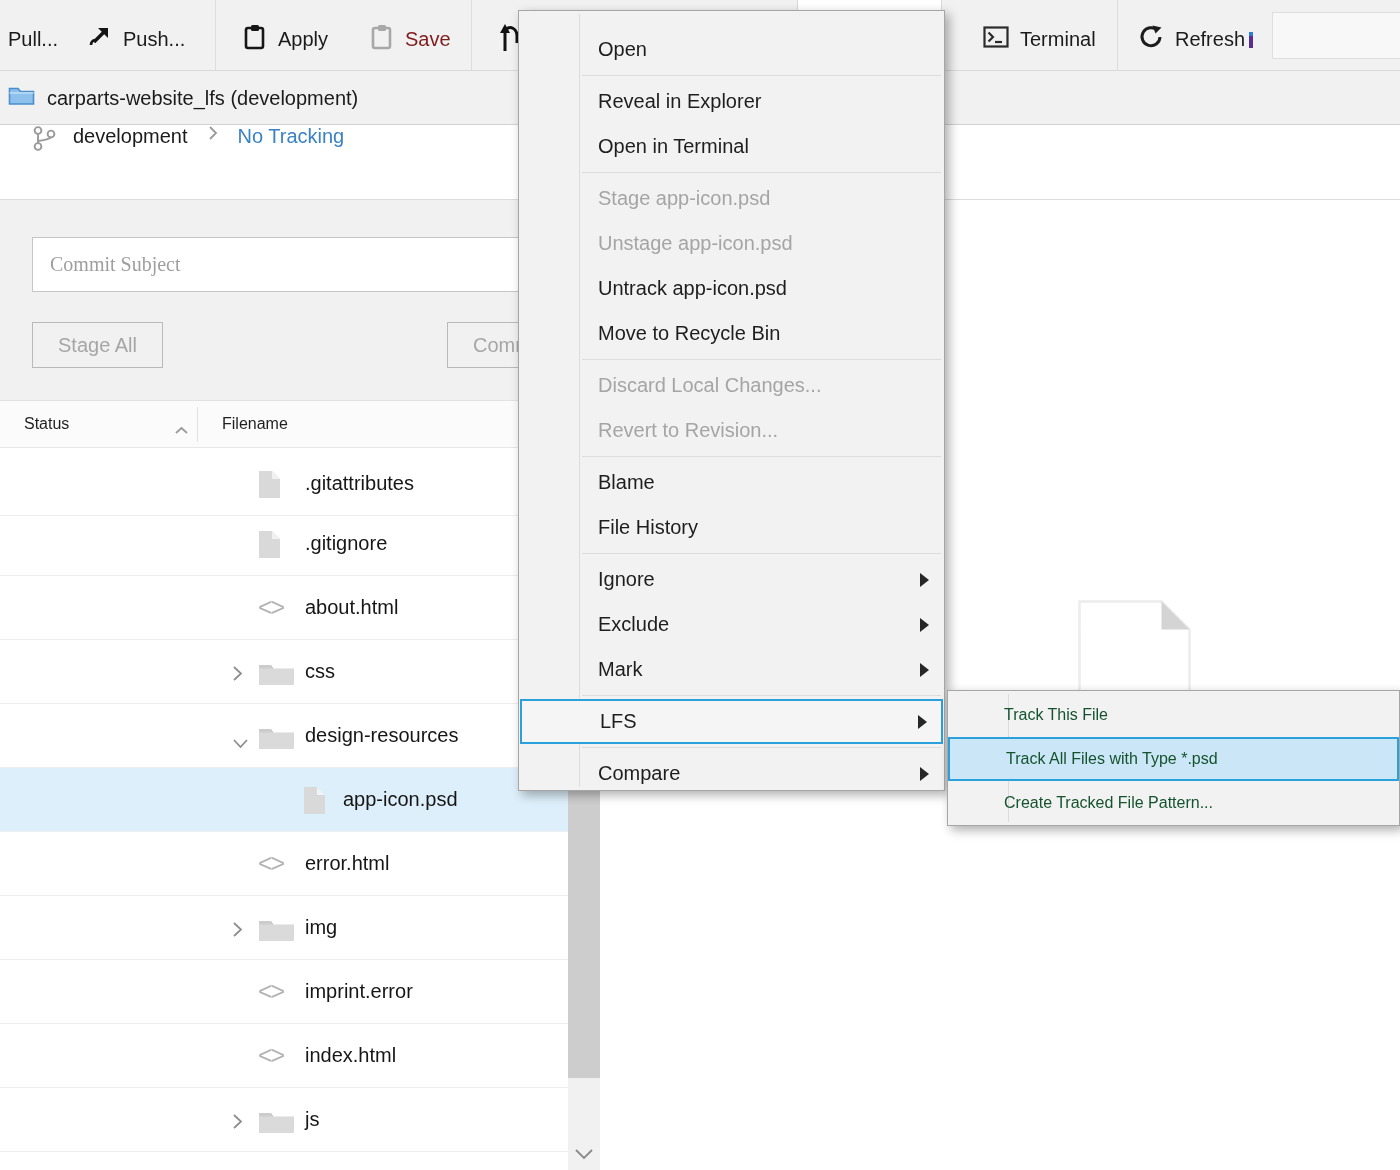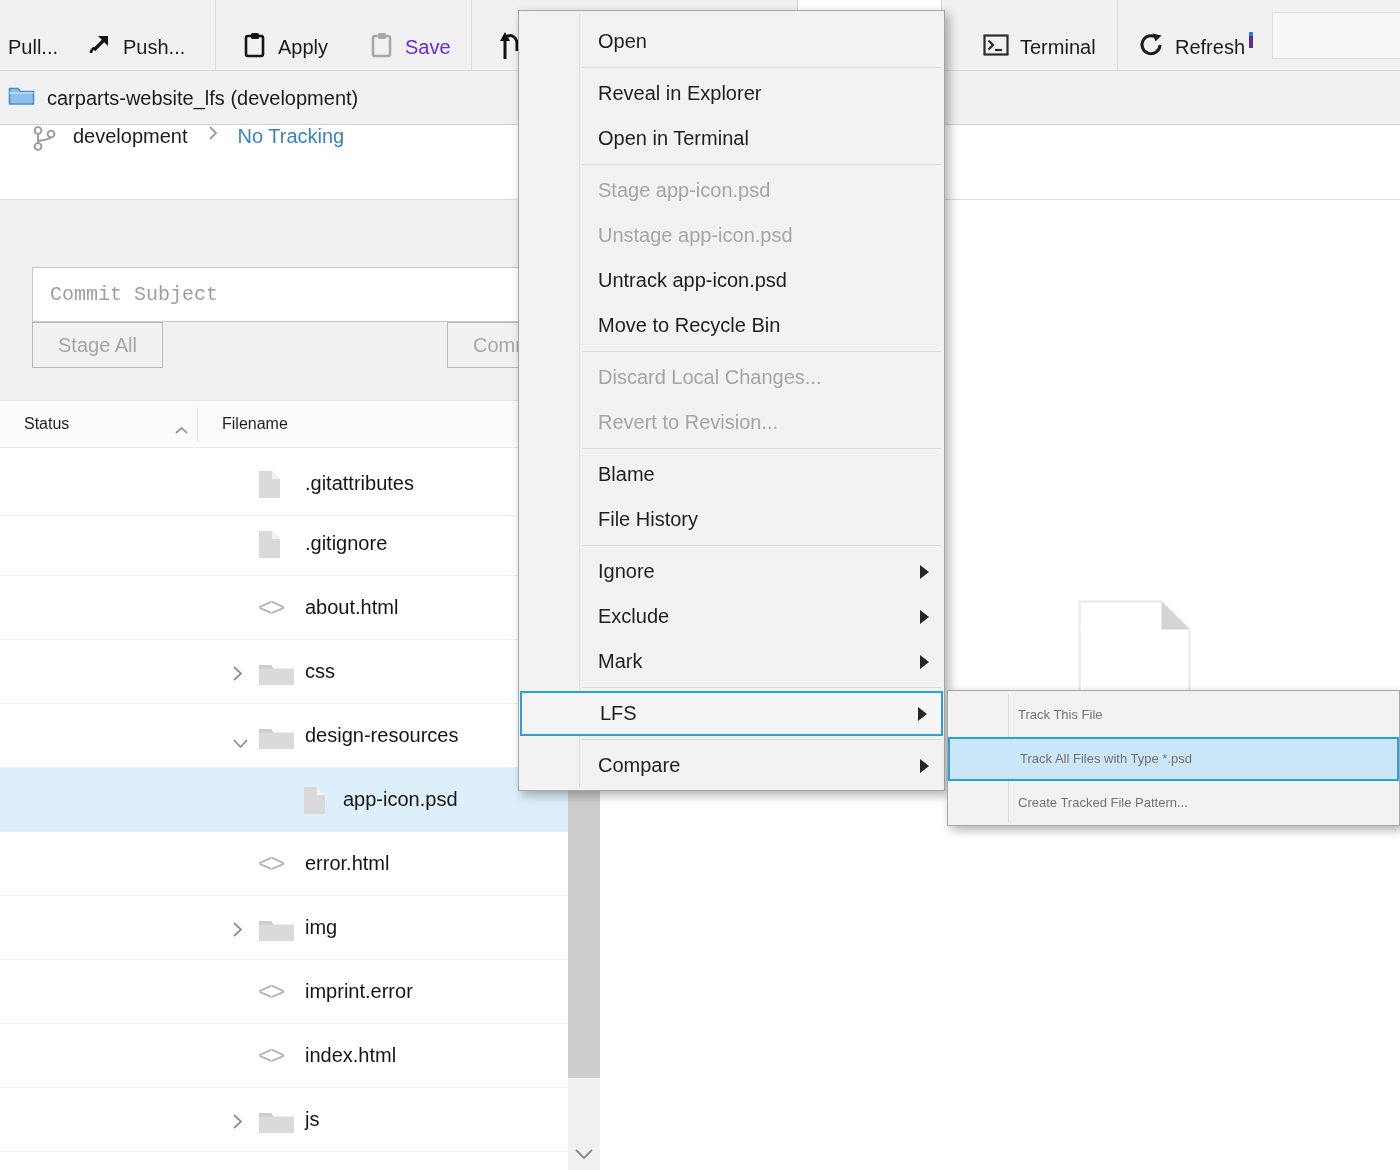--- a/index.html
+++ b/index.html
@@ -2,24 +2,24 @@
 <html><head>
 <meta charset="utf-8">
 <style>
   * { box-sizing: border-box; margin: 0; padding: 0; }
   html,body { width:1400px; height:1170px; overflow:hidden; background:#fff;
     font-family:"Liberation Sans","DejaVu Sans",sans-serif; color:#1b1b1b; }
 
   
   #toolbar { position:absolute; left:0; top:0; width:1400px; height:71px;
     background:#f1f1f1; border-bottom:1px solid #d9d9d9; }
-  .tb-btn { position:absolute; top:12px; height:70px; display:flex; align-items:center;
+  .tb-btn { position:absolute; top:4px; height:70px; display:flex; align-items:center;
     gap:11px; font-size:20px; color:#1b1b1b; cursor:default; }
   .tb-btn .lbl { white-space:nowrap; }
-  .tb-btn.disabled { color:#6d28d9; }
+  .tb-btn.disabled { color:#7f1d1d; }
   .tb-div { position:absolute; top:0; width:1px; height:70px; background:#dddddd; }
   .tb-search { position:absolute; left:1272px; top:12px; width:132px; height:47px;
     background:#f8f8f8; border:1px solid #dfdfdf; }
   .mini-frag { position:absolute; left:1249px; top:32px; width:4px; height:16px;
     background:linear-gradient(#2d7dd2 0 4px,#5c2d91 4px 100%); }
   .white-sliver { position:absolute; left:797px; top:0; width:145px; height:10px;
     background:#ffffff; border-left:1px solid #d8d8d8; border-right:1px solid #d8d8d8; }
 
   
   #tab-bar { position:absolute; left:0; top:71px; width:1400px; height:54px;
@@ -35,21 +35,21 @@
   .tracking { color:#3b82c4; }
   .crumb-sep { display:inline-flex; margin:0 4px; }
   .hamburger { position:absolute; left:497px; top:149px; width:19px; }
   .hamburger i { display:block; height:2px; background:#5f5f5f; margin-bottom:6px; }
 
   
   #commit-panel { position:absolute; left:0; top:200px; width:600px; height:200px;
     background:#f1f1f1; }
   #commit-subject { position:absolute; left:32px; top:37px; width:536px; height:55px;
     border:1px solid #c6c6c6; background:#fff; font-size:20px; padding:0 17px;
-    font-family:Liberation Mono, monospace; color:#333; outline:none;margin-top:30px; }
+    font-family:Liberation Serif, serif; color:#333; outline:none; }
   #commit-subject::placeholder { color:#9e9e9e; }
   .panel-btn { position:absolute; top:122px; height:46px; border:1px solid #b9b9b9;
     background:#f1f1f1; color:#a6a6a6; font-size:20px; display:flex;
     align-items:center; justify-content:center; }
   #stage-all-btn { left:32px; width:131px; }
   #commit-btn { left:447px; width:121px; }
 
   
   #table-header { position:absolute; left:0; top:400px; width:600px; height:48px;
     background:#fbfbfb; border-top:1px solid #e3e3e3; border-bottom:1px solid #e7e7e7;
@@ -78,39 +78,39 @@
   #scroll-track { position:absolute; left:568px; top:448px; width:32px; height:722px; background:#f1f1f1; }
   #scroll-thumb { position:absolute; left:568px; top:520px; width:32px; height:558px; background:#cdcdcd; }
   #scroll-down { position:absolute; left:574px; top:1146px; }
 
   
   #right-panel { position:absolute; left:600px; top:200px; width:800px; height:970px; background:#fff; }
   #placeholder-doc { position:absolute; left:1078px; top:600px; }
 
   
   #context-menu { position:absolute; left:518px; top:10px; width:427px; height:781px;
-    background:#f2f2f2; border:1px solid #a6a6a6; padding:8px 1px;
+    background:#f2f2f2; border:1px solid #a6a6a6; padding:16px 1px;
     box-shadow:4px 4px 10px rgba(0,0,0,.32); z-index:10; }
   #context-menu::before, .submenu::before { content:""; position:absolute; left:60px;
     top:3px; bottom:3px; width:1px; background:#dcdcdc; }
   .mi { position:relative; height:45px; line-height:45px; padding-left:78px;
     font-size:20px; color:#1e1e1e; }
   .mi.disabled { color:#a5a5a5; }
   .mi.sub::after { content:""; position:absolute; right:14px; top:50%; margin-top:-7px;
     border-left:9px solid #262626; border-top:7px solid transparent;
     border-bottom:7px solid transparent; }
   .mi.hl { background:#f5f5f5; border:2px solid #2aa0dc; line-height:41px; }
   .msep { height:1px; background:#dcdcdc; margin:3px 2px 3px 62px; }
 
   
   .submenu { position:absolute; left:947px; top:690px; width:453px; height:136px;
     background:#f2f2f2; border:1px solid #a6a6a6; padding:2px 0;
     box-shadow:4px 4px 10px rgba(0,0,0,.32); z-index:11; }
-  .smi { position:relative; height:44px; line-height:44px; padding-left:70px;
-    font-size:13px; color:#737373; }
+  .smi { position:relative; height:44px; line-height:44px; padding-left:56px;
+    font-size:16px; color:#14532d; }
   .smi.hl { background:#cbe6f6; border:2px solid #2aa0dc; line-height:40px; }
 </style>
 </head>
 <body>
 
 <div id="toolbar">
   <div class="tb-btn" style="left:8px">
     <span class="lbl">Pull...</span>
   </div>
   <div class="tb-div" style="left:215px"></div>

